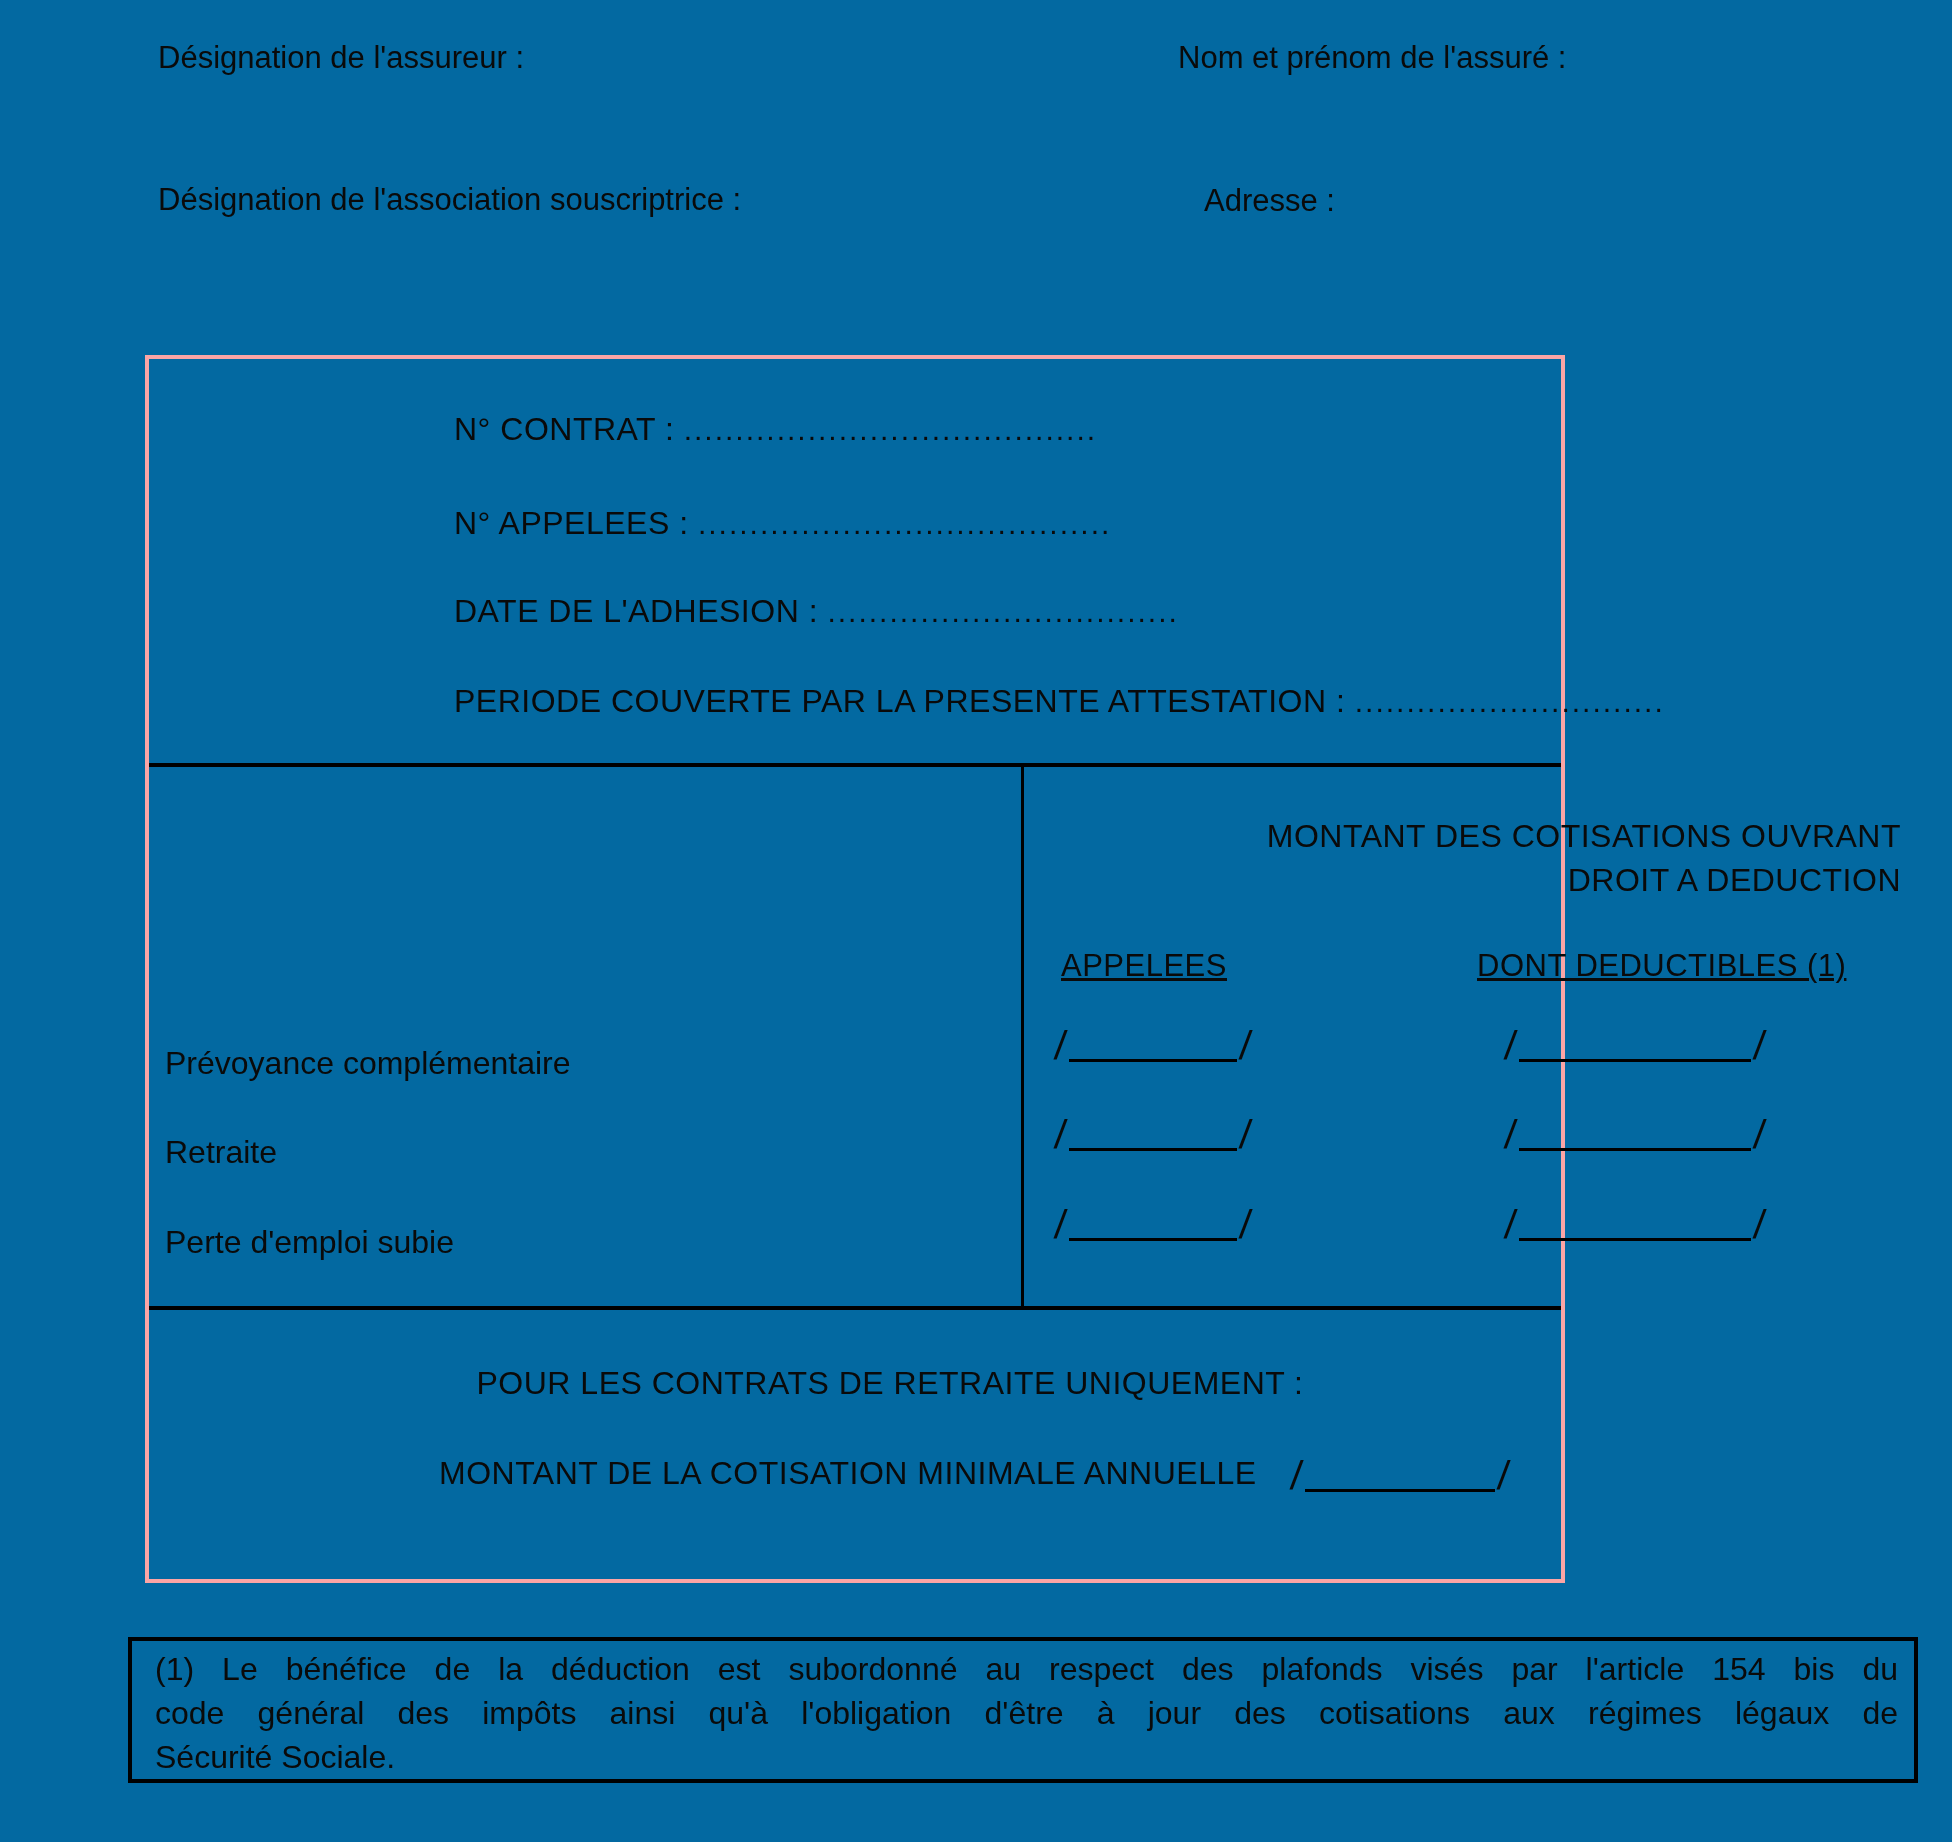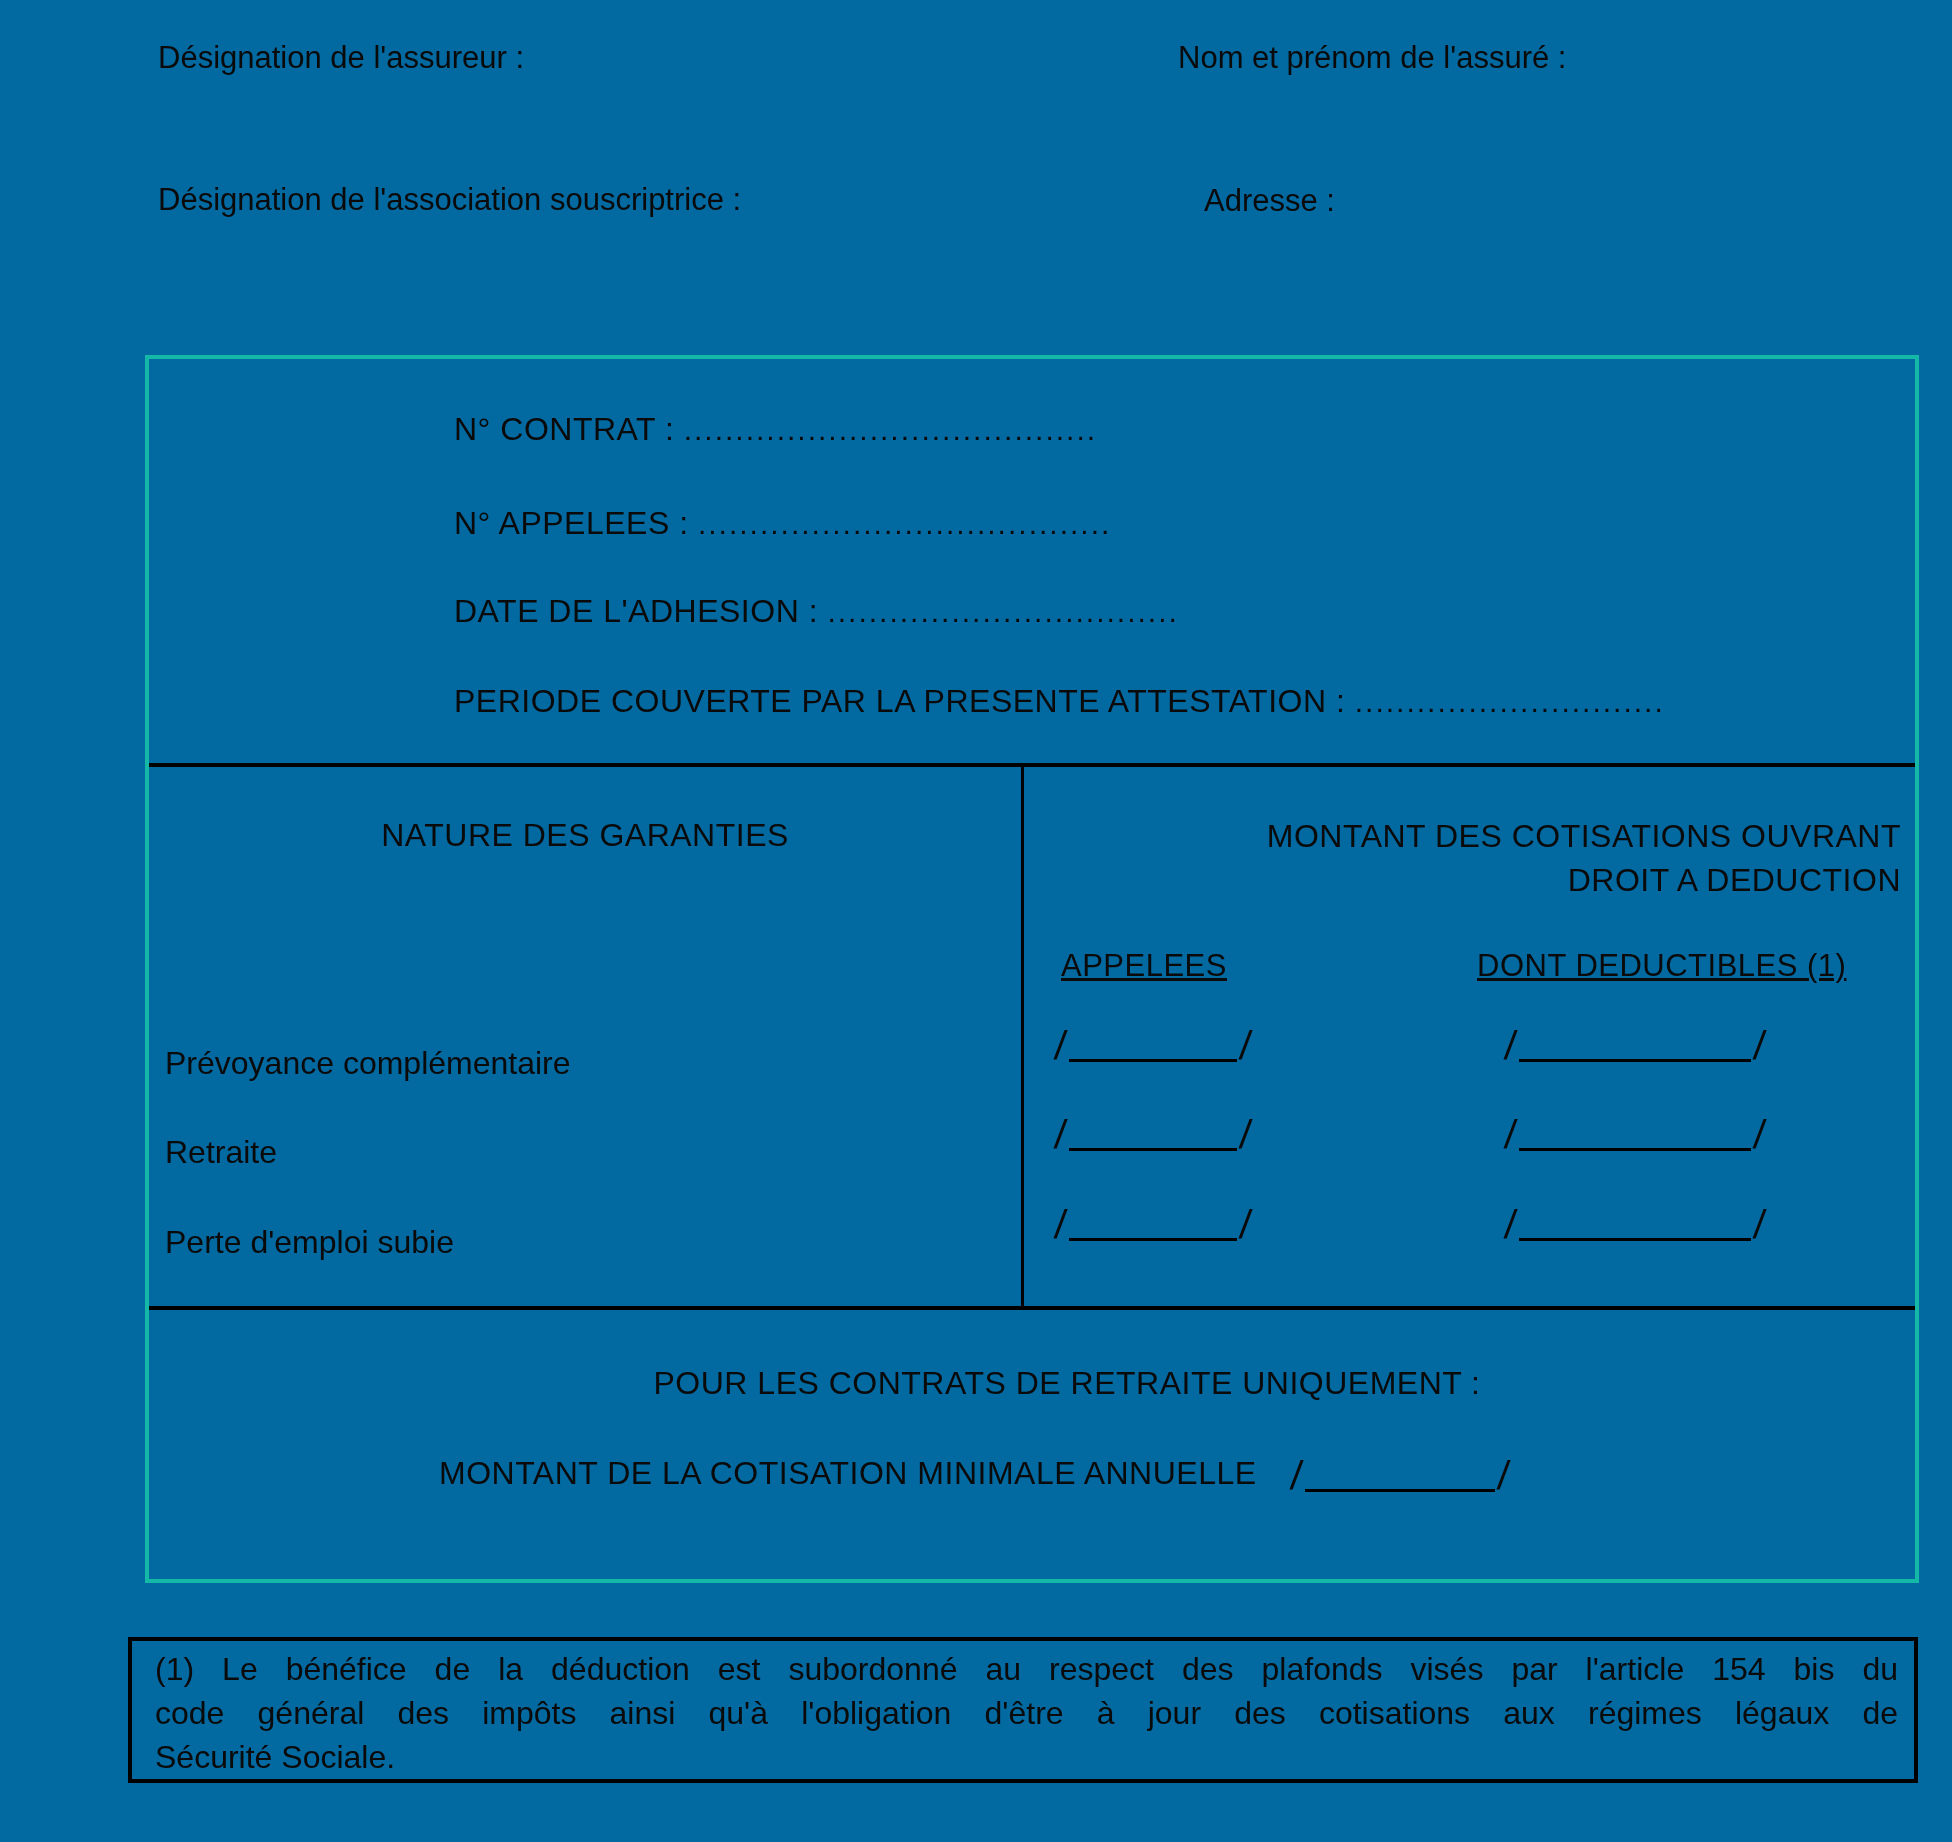--- a/index.html
+++ b/index.html
@@ -18,23 +18,23 @@
   }
   .lbl {
     position: absolute;
     font-size: 31px;
     white-space: nowrap;
   }
   .mainbox {
     position: absolute;
     left: 145px;
     top: 355px;
-    width: 1774px;
+    width: 1420px;
     height: 1228px;
-    border: 4px solid #14b8a6;
+    border: 4px solid #fca5a5;
     box-sizing: border-box;
   }
   .footbox {
     position: absolute;
     left: 128px;
     top: 1637px;
     width: 1790px;
     height: 146px;
     border: 4px solid #000;
     box-sizing: border-box;
@@ -179,21 +179,20 @@
     </div>
     <div class="upline" style="left:305px; top:324px">
       <span>PERIODE COUVERTE PAR LA PRESENTE ATTESTATION :</span>
       <span class="dots">..............................</span>
     </div>
 
     <div class="hdiv" style="top:404px"></div>
 
     <div class="vdiv" style="left:872px; top:404px; height:547px"></div>
 
-    <div class="th" style="left:0; width:872px; top:458px">NATURE DES GARANTIES</div>
     <div class="th2" style="left:876px; width:876px; top:455px">
       <div>MONTANT DES COTISATIONS OUVRANT</div>
       <div>DROIT A DEDUCTION</div>
     </div>
     <div class="subh" style="left:912px; top:589px">APPELEES</div>
     <div class="subh" style="left:1328px; top:589px">DONT DEDUCTIBLES (1)</div>
 
     <div class="rowlbl" style="top:686px">Prévoyance complémentaire</div>
     <div class="slashfield" style="left:906px; top:664px">
       <span class="sl">/</span>

